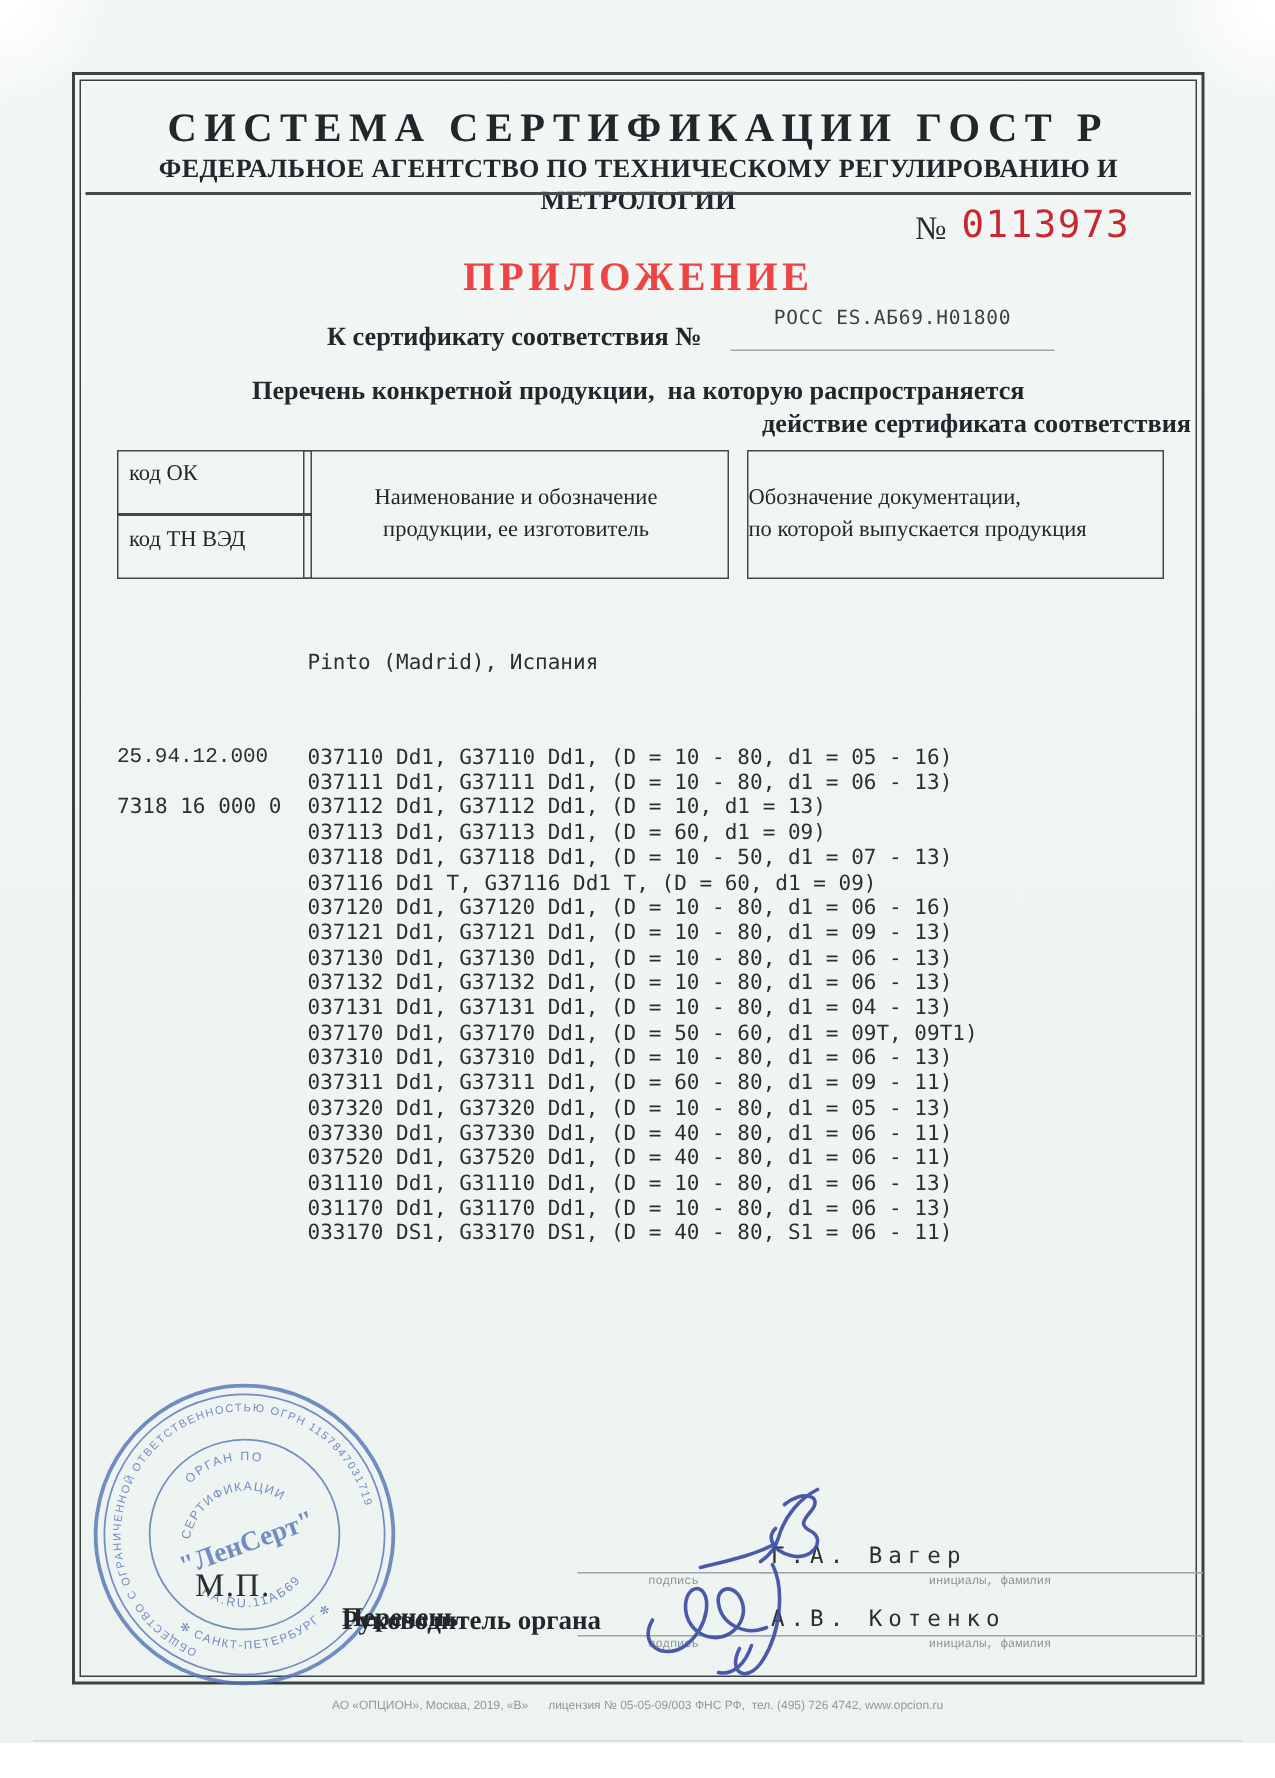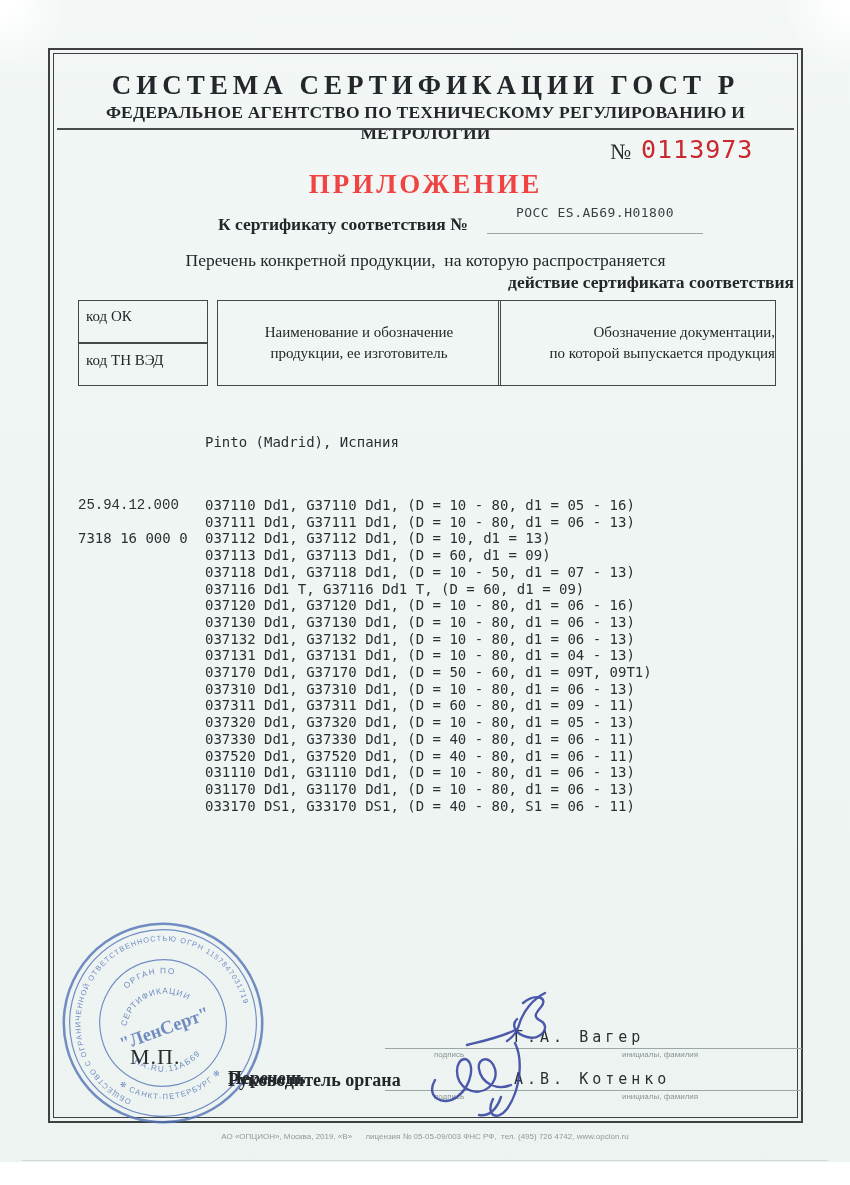--- a/index.html
+++ b/index.html
@@ -41,45 +41,45 @@
   .doc-title{
     left:57px;top:169px;width:737px;text-align:center;
     font-size:27px;font-weight:bold;letter-spacing:3px;color:#ef4444;
   }
   .cert-ref-label{left:218px;top:214px;font-size:17.5px;font-weight:bold;}
   .cert-ref-value{
     left:487px;top:205px;width:216px;height:28px;
     border-bottom:1px solid #9ba6a6;text-align:center;
     font-family:"DejaVu Sans Mono", monospace;font-size:13px;color:#3a3f44;letter-spacing:0.5px;
   }
-  .purpose-1{left:57px;top:250px;width:737px;text-align:center;font-size:17.5px;font-weight:normal;white-space:pre;}
+  .purpose-1{left:57px;top:250px;width:737px;text-align:center;font-size:17.5px;font-weight:bold;white-space:pre;}
   .purpose-2{left:57px;top:272px;width:737px;text-align:right;font-size:17.5px;font-weight:bold;}
   .tbl-box{border:1.5px solid #44484b;box-sizing:border-box;}
   .tbl-col1{left:78px;top:300px;width:130px;height:86px;}
   .tbl-col1-divider{left:78px;top:342px;width:130px;height:1.5px;background:#44484b;}
   .tbl-col1-r1{left:86px;top:308px;font-size:15px;}
   .tbl-col1-r2{left:86px;top:352px;font-size:15px;}
-  .tbl-col2{left:217px;top:300px;width:284px;height:86px;display:flex;flex-direction:column;justify-content:center;align-items:center;}
-  .tbl-col3{left:498px;top:300px;width:278px;height:86px;display:flex;flex-direction:column;justify-content:center;align-items:flex-end;}
+  .tbl-col2{left:202px;top:300px;width:284px;height:86px;display:flex;flex-direction:column;justify-content:center;align-items:center;}
+  .tbl-col3{left:498px;top:300px;width:278px;height:86px;display:flex;flex-direction:column;justify-content:center;align-items:flex-start;}
   .tbl-cell-line{font-size:15px;line-height:21px;text-align:center;color:#24272a;}
   .mono{font-family:"DejaVu Sans Mono", monospace;}
   .manufacturer{left:205px;top:411px;font-size:14px;line-height:21px;color:#2b2f33;white-space:pre;}
   .code-ok{left:78px;top:497px;font-size:14px;color:#2b2f33;white-space:pre;font-family:Liberation Mono, monospace;}
   .code-tnved{left:78px;top:530.4px;font-size:14px;color:#2b2f33;white-space:pre;}
   .product-list{left:205px;top:497px;font-size:14px;line-height:16.7px;color:#2b2f33;}
   .product-list .pline{white-space:pre;}
   .stamp-wrap{left:56px;top:916px;width:214px;height:214px;transform:rotate(-14deg);opacity:0.8;}
   .mp-mark{left:130px;top:1044px;font-size:22px;color:#2a2d30;letter-spacing:1px;}
   .sig-title-1{left:228px;top:1024px;font-size:18px;font-weight:bold;margin-top:46px;}
   .sig-title-2{left:228px;top:1068px;font-size:18px;font-weight:bold;}
   .sig-line-a1{left:385px;top:1008px;width:128px;height:40px;border-bottom:1px solid #9ba6a6;}
   .sig-line-a2{left:385px;top:1050px;width:128px;height:40px;border-bottom:1px solid #9ba6a6;}
   .sig-line-b1{left:508px;top:1008px;width:294px;height:40px;border-bottom:1px solid #9ba6a6;}
   .sig-line-b2{left:508px;top:1050px;width:294px;height:40px;border-bottom:1px solid #9ba6a6;}
-  .caption{font-family:Liberation Sans, sans-serif;font-size:8px;color:#8b9396;text-align:center;}
+  .caption{font-family:Liberation Mono, monospace;font-size:8px;color:#8b9396;text-align:center;}
   .cap-a1{left:385px;top:1050px;width:128px;}
   .cap-a2{left:385px;top:1092px;width:128px;}
   .cap-b1{left:560px;top:1050px;width:200px;}
   .cap-b2{left:560px;top:1092px;width:200px;}
   .sig-name-1{left:514px;top:1028px;font-size:15px;letter-spacing:4px;color:#2b2f33;white-space:pre;}
   .sig-name-2{left:514px;top:1070px;font-size:15px;letter-spacing:4px;color:#2b2f33;white-space:pre;}
   .signature-svg{left:395px;top:985px;}
   .footer-imprint{
     left:0;top:1132px;width:850px;text-align:center;
     font-family:"Liberation Sans", sans-serif;font-size:8px;color:#8f999b;white-space:pre;
@@ -132,20 +132,21 @@
 <div class="abs code-tnved mono">7318 16 000 0</div>
 
 <div class="abs product-list mono">
     <div class="pline">037110 Dd1, G37110 Dd1, (D = 10 - 80, d1 = 05 - 16)</div>
     <div class="pline">037111 Dd1, G37111 Dd1, (D = 10 - 80, d1 = 06 - 13)</div>
     <div class="pline">037112 Dd1, G37112 Dd1, (D = 10, d1 = 13)</div>
     <div class="pline">037113 Dd1, G37113 Dd1, (D = 60, d1 = 09)</div>
     <div class="pline">037118 Dd1, G37118 Dd1, (D = 10 - 50, d1 = 07 - 13)</div>
     <div class="pline">037116 Dd1 T, G37116 Dd1 T, (D = 60, d1 = 09)</div>
     <div class="pline">037120 Dd1, G37120 Dd1, (D = 10 - 80, d1 = 06 - 16)</div>
+    <div class="pline">037121 Dd1, G37121 Dd1, (D = 10 - 80, d1 = 09 - 13)</div>
     <div class="pline">037130 Dd1, G37130 Dd1, (D = 10 - 80, d1 = 06 - 13)</div>
     <div class="pline">037132 Dd1, G37132 Dd1, (D = 10 - 80, d1 = 06 - 13)</div>
     <div class="pline">037131 Dd1, G37131 Dd1, (D = 10 - 80, d1 = 04 - 13)</div>
     <div class="pline">037170 Dd1, G37170 Dd1, (D = 50 - 60, d1 = 09T, 09T1)</div>
     <div class="pline">037310 Dd1, G37310 Dd1, (D = 10 - 80, d1 = 06 - 13)</div>
     <div class="pline">037311 Dd1, G37311 Dd1, (D = 60 - 80, d1 = 09 - 11)</div>
     <div class="pline">037320 Dd1, G37320 Dd1, (D = 10 - 80, d1 = 05 - 13)</div>
     <div class="pline">037330 Dd1, G37330 Dd1, (D = 40 - 80, d1 = 06 - 11)</div>
     <div class="pline">037520 Dd1, G37520 Dd1, (D = 40 - 80, d1 = 06 - 11)</div>
     <div class="pline">031110 Dd1, G31110 Dd1, (D = 10 - 80, d1 = 06 - 13)</div>

